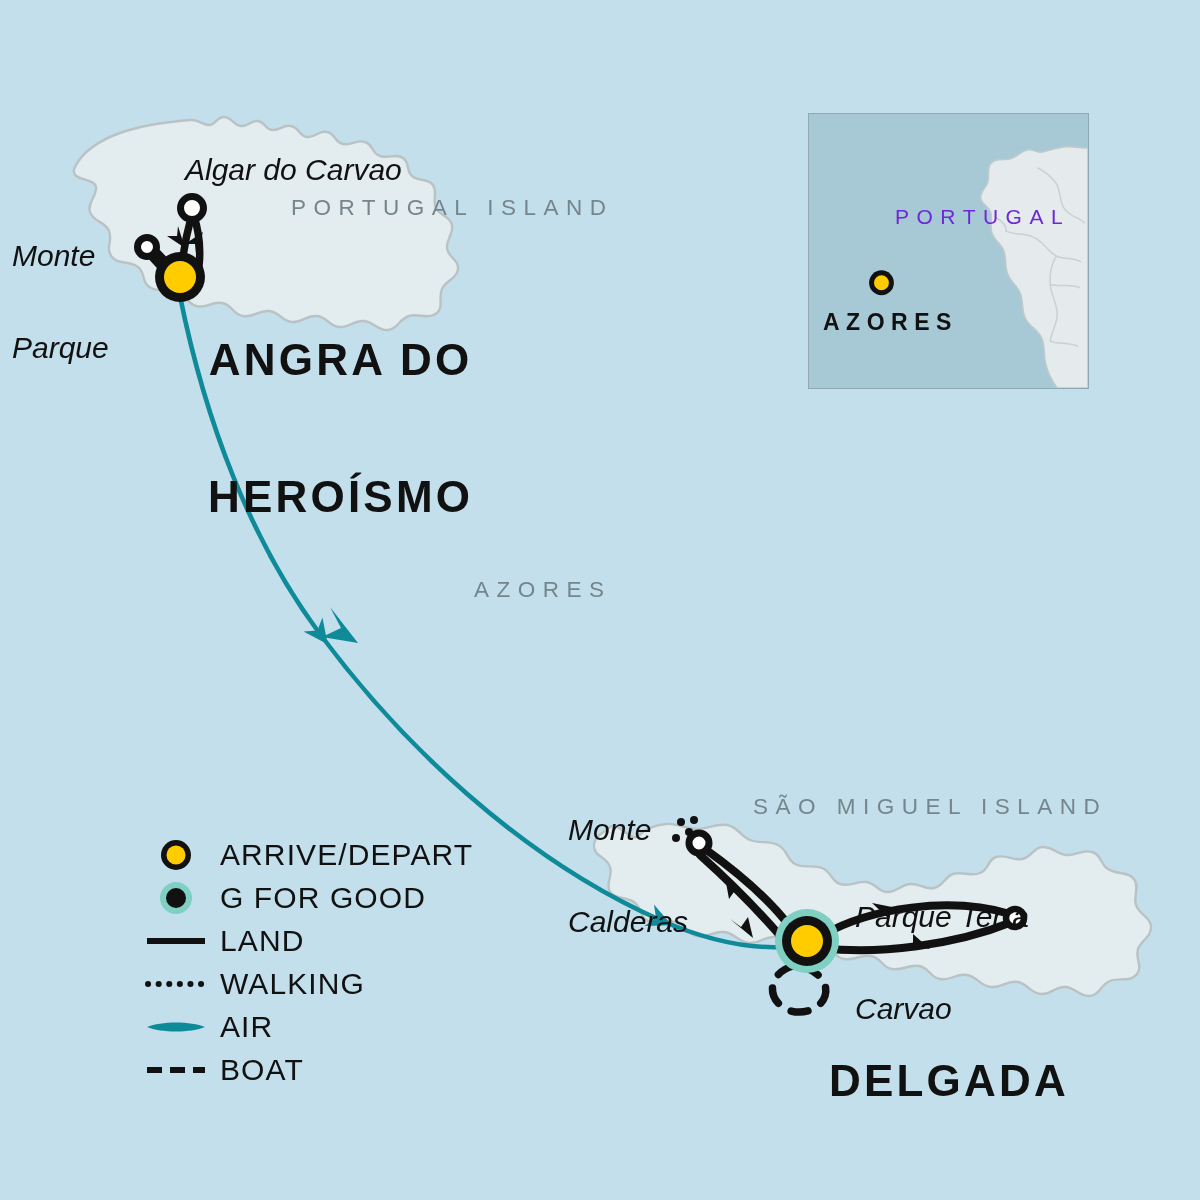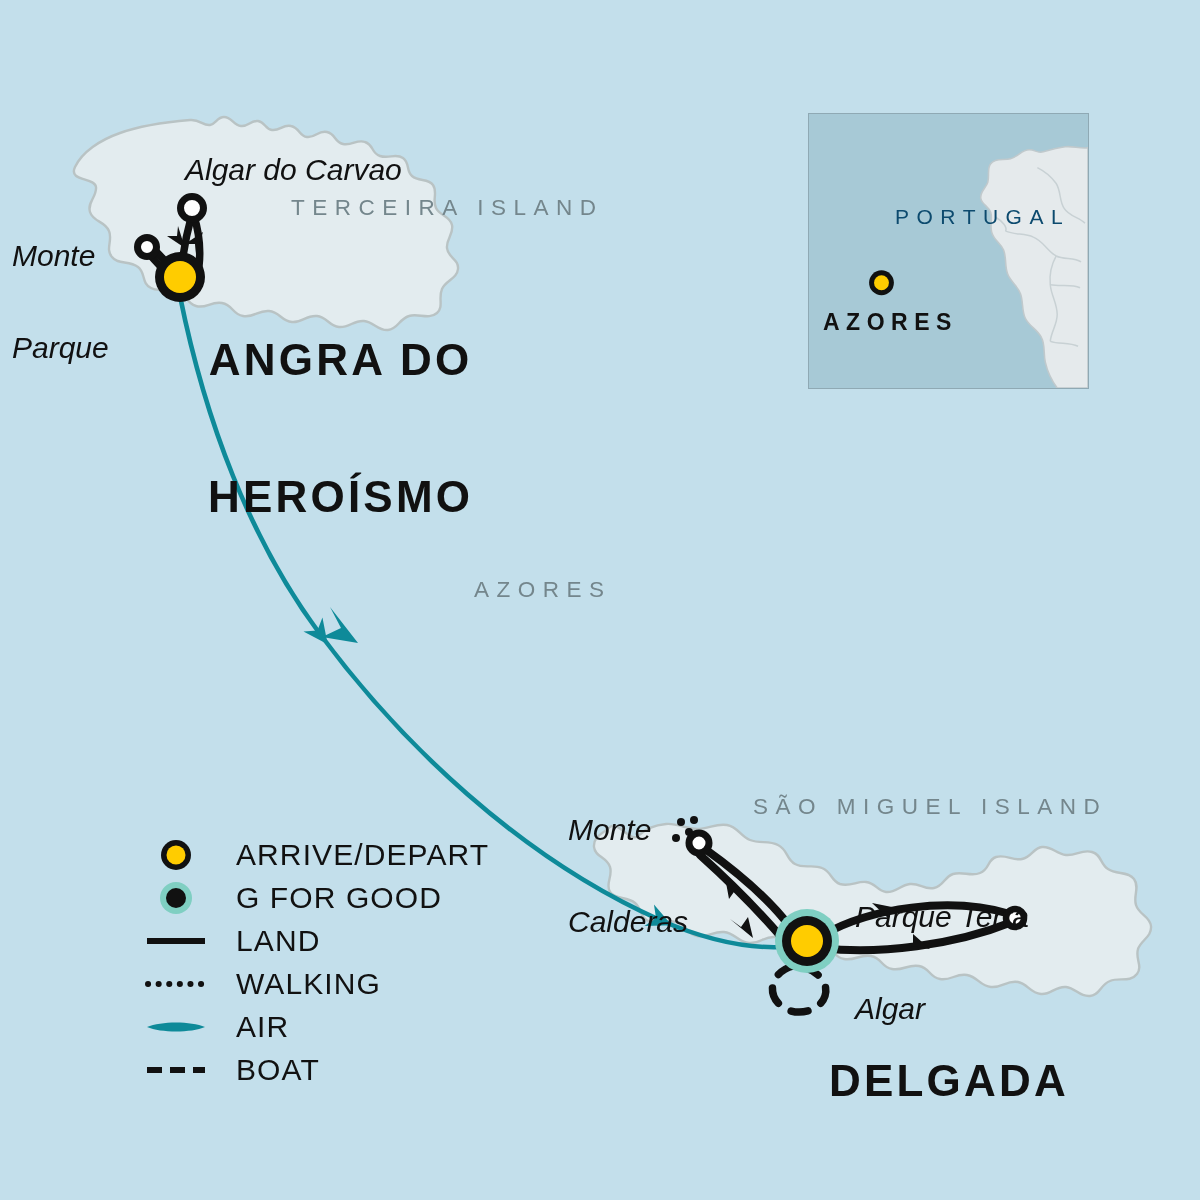--- a/index.html
+++ b/index.html
@@ -71,21 +71,21 @@
     height: 100%;
   }
   .inset-lbl {
     position: absolute;
     white-space: pre;
     pointer-events: none;
   }
   #inset-portugal-label {
     font-size: 21px;
     letter-spacing: 7.5px;
-    color: #0c4a6e;
+    color: #6d28d9;
   }
   #inset-azores-label {
     font-size: 23px;
     font-weight: bold;
     letter-spacing: 6.5px;
     color: #111111;
   }
   
   #legend {
     position: absolute;
@@ -102,21 +102,21 @@
     width: 72px;
     display: flex;
     align-items: center;
     justify-content: center;
     flex: 0 0 72px;
   }
   .legend-label {
     font-size: 30px;
     letter-spacing: 1.1px;
     color: #111111;
-    margin-left: 24px;
+    margin-left: 8px;
   }
 </style>
 </head>
 <body>
 
 <div id="map-root">
 
   <svg id="map-svg" viewBox="0 0 1200 1200">
     <defs>
       <marker id="arrowLand" viewBox="0 0 12 12" refX="6" refY="6" markerWidth="5.2" markerHeight="5.2" orient="auto-start-reverse">
@@ -302,21 +302,21 @@
                C829,983 818,972 806,968" fill="none" stroke="#111111" stroke-width="7.5" stroke-linecap="round" stroke-dasharray="17 15"></path>
     </g>
 
     <g>
       <circle cx="807" cy="941" r="32" fill="#7fcfc2"></circle>
       <circle cx="807" cy="941" r="25" fill="#111111"></circle>
       <circle cx="807" cy="941" r="16" fill="#ffcc00"></circle>
     </g>
   </svg>
 
-  <div class="lbl region-name" style="left:291px; top:196px;">TERCEIRA ISLAND</div>
+  <div class="lbl region-name" style="left:291px; top:196px;">PORTUGAL ISLAND</div>
 
   <div class="lbl city-name" style="left:208px; top:245px;">
     <div>ANGRA DO</div>
     <div>HEROÍSMO</div>
   </div>
 
   <div class="lbl site-name" style="left:160px; top:155px;margin-left:25px;">Algar do Carvao</div>
 
   <div class="lbl site-name right" style="left:12px; top:180px; width:140px;">
     <div>Monte</div>
@@ -327,21 +327,21 @@
 
   <div class="lbl region-name" style="left:753px; top:795px;text-align:right;">SÃO MIGUEL ISLAND</div>
 
   <div class="lbl site-name right" style="left:568px; top:754px; width:165px;">
     <div>Monte</div>
     <div>Calderas</div>
   </div>
 
   <div class="lbl site-name right" style="left:855px; top:841px; width:258px;">
     <div>Parque Terra</div>
-    <div>Algar</div>
+    <div>Carvao</div>
   </div>
 
   <div class="lbl city-name" style="left:829px; top:966px;">
     <div>DELGADA</div>
   </div>
 
   <div id="inset">
     <svg id="inset-svg" viewBox="0 0 281 276">
 
       <g>

